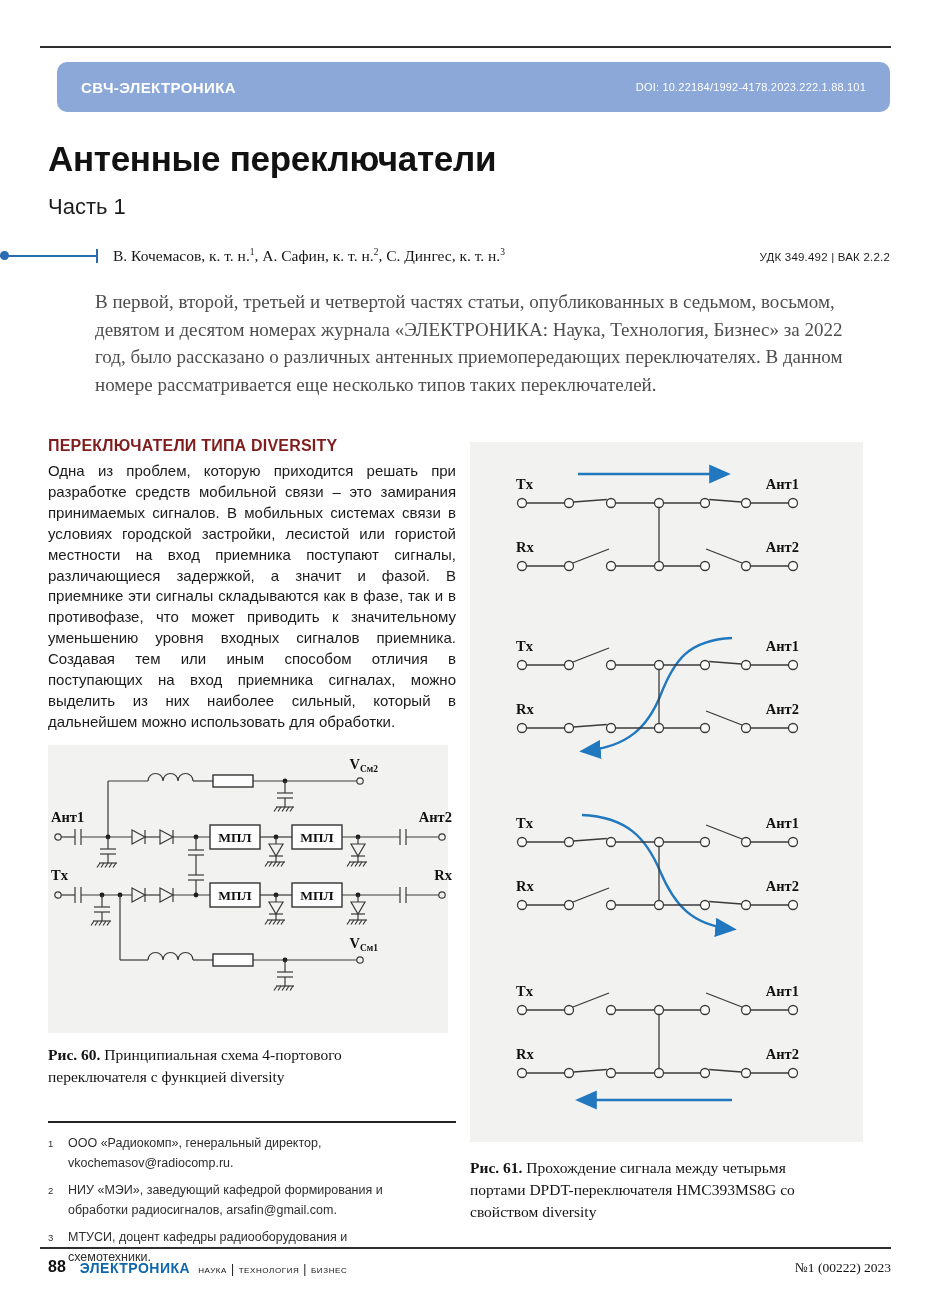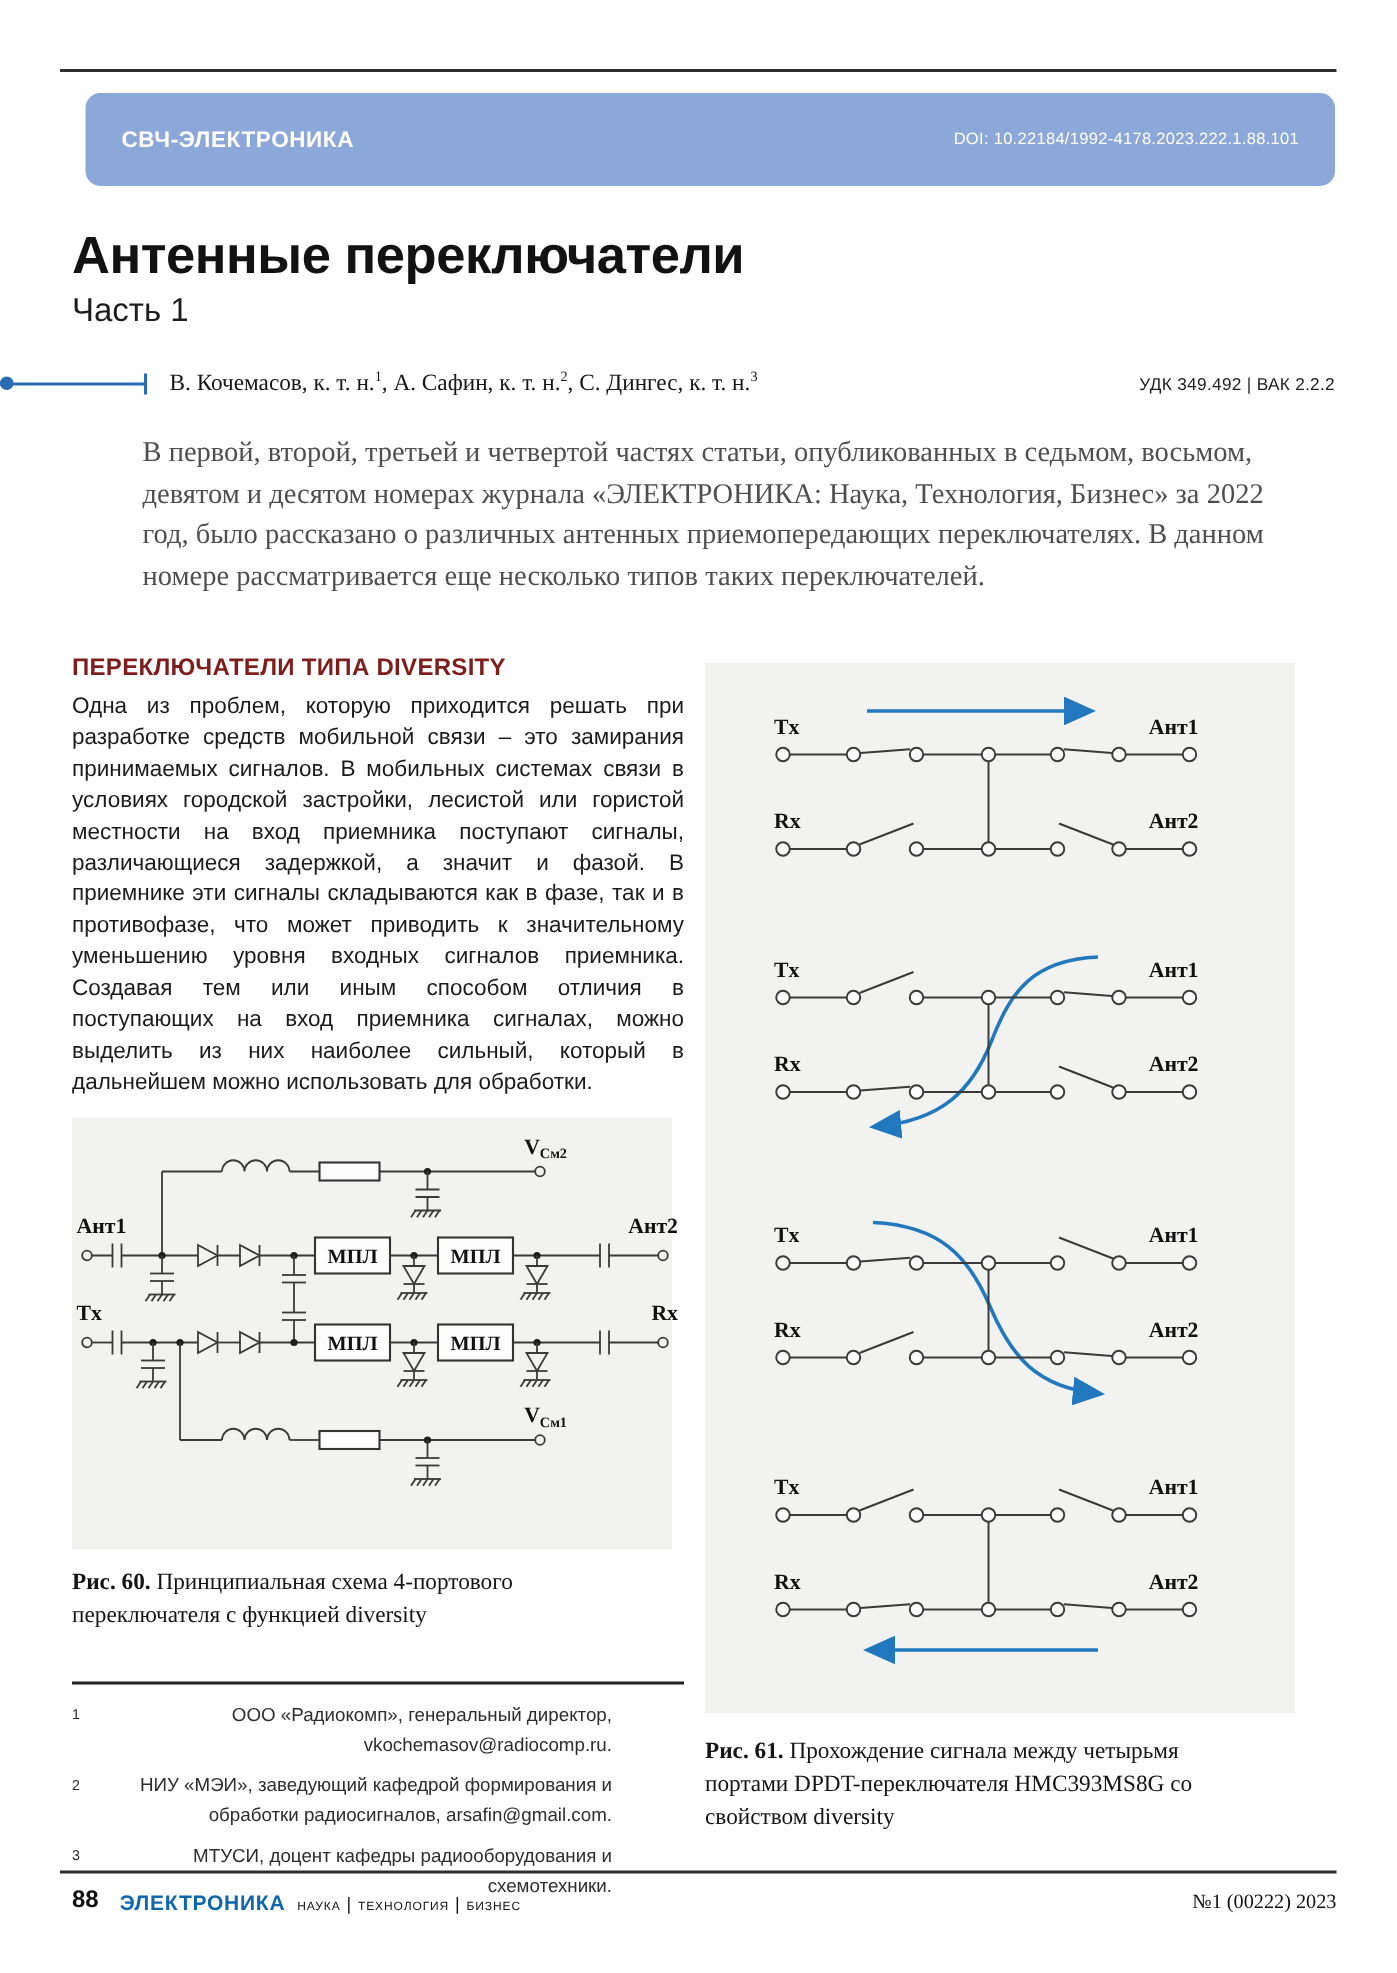--- a/index.html
+++ b/index.html
@@ -1,26 +1,26 @@
 <!DOCTYPE html>
 <html lang="ru"><head>
 <meta charset="utf-8">
 <style>
   * { margin:0; padding:0; box-sizing:border-box; }
   body { background:#ffffff; font-family:"Liberation Sans", sans-serif; }
   .page { position:relative; width:931px; height:1315px; margin:0 auto; background:#fff; overflow:hidden; }
 
   .top-rule { position:absolute; left:40px; top:46px; width:851px; height:2px; background:#2e2e2e; }
 
-  .band { position:absolute; left:57px; top:62px; width:833px; height:62px; background:#8CA8D8;
+  .band { position:absolute; left:57px; top:62px; width:833px; height:50px; background:#8CA8D8;
           border-radius:10px; display:flex; align-items:center; justify-content:space-between; padding:0 24px; }
   .band-title { color:#fff; font-weight:bold; font-size:15px; letter-spacing:.4px; }
   .band-doi { color:#fff; font-size:11px; letter-spacing:.2px; }
 
-  .title { position:absolute; left:48px; top:139px; font-size:35px; font-weight:bold; color:#121212; letter-spacing:-.3px;margin-top:12px; }
+  .title { position:absolute; left:48px; top:139px; font-size:35px; font-weight:bold; color:#121212; letter-spacing:-.3px; }
   .subtitle { position:absolute; left:48px; top:194px; font-size:22px; color:#1d1d1d; }
 
   .authors-rule { position:absolute; left:0; top:255px; width:97px; height:2px; background:#2a6cb4; }
   .authors-dot  { position:absolute; left:0; top:251px; width:9px; height:9px; border-radius:50%; background:#2a6cb4; }
   .authors-tick { position:absolute; left:96px; top:249px; width:2px; height:14px; background:#2a6cb4; }
   .authors { position:absolute; left:113px; top:247px; font-family:"Liberation Serif", serif; font-size:15.5px; color:#161616; }
   .authors sup { font-size:9.5px; }
   .udk { position:absolute; right:41px; top:251px; font-size:11.5px; color:#1d1d1d; letter-spacing:.2px; }
 
   .lead { position:absolute; left:95px; top:288px; width:782px; font-family:"Liberation Serif", serif;
@@ -35,21 +35,21 @@
 
   .caption { position:absolute; font-family:"Liberation Serif", serif; font-size:15.5px; line-height:22px; color:#141414; }
   .cap60 { left:48px; top:1044px; width:370px; }
   .cap61 { left:470px; top:1157px; width:345px; }
   .caption b { font-weight:bold; }
 
   .fn-rule { position:absolute; left:48px; top:1121px; width:408px; height:2px; background:#222; }
   .footnotes { position:absolute; left:48px; top:1133px; width:408px; font-size:12.5px; line-height:20px; color:#2d2d2d; }
   .fn { display:flex; margin-bottom:7px; }
   .fn-num { width:20px; flex:0 0 20px; font-size:9.5px; vertical-align:top; padding-top:1px; }
-  .fn-text { width:340px;text-align:right; }
+  .fn-text { width:340px; }
 
   .foot-rule { position:absolute; left:40px; top:1247px; width:851px; height:2px; background:#2e2e2e; }
   .footer { position:absolute; left:48px; top:1258px; width:843px; display:flex; align-items:flex-end; }
   .pageno { font-size:16px; font-weight:bold; color:#111; }
   .brand { margin-left:14px; font-size:14px; font-weight:bold; color:#0f67ae; letter-spacing:.5px; }
   .tagline { margin-left:8px; font-size:12px; color:#111; font-variant:small-caps; letter-spacing:.6px; }
   .issue { margin-left:auto; font-family:"Liberation Serif", serif; font-size:13.5px; color:#111; }
 
   
   svg .w   { stroke:#3a3a3a; stroke-width:1.2; fill:none; }

